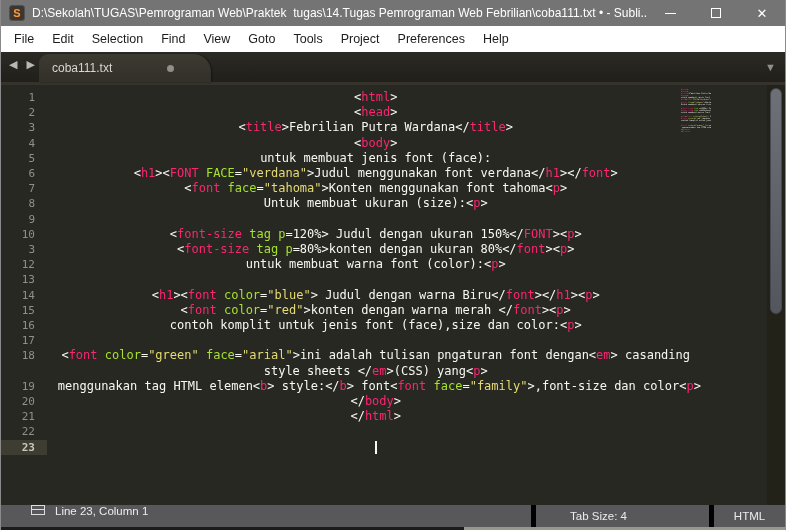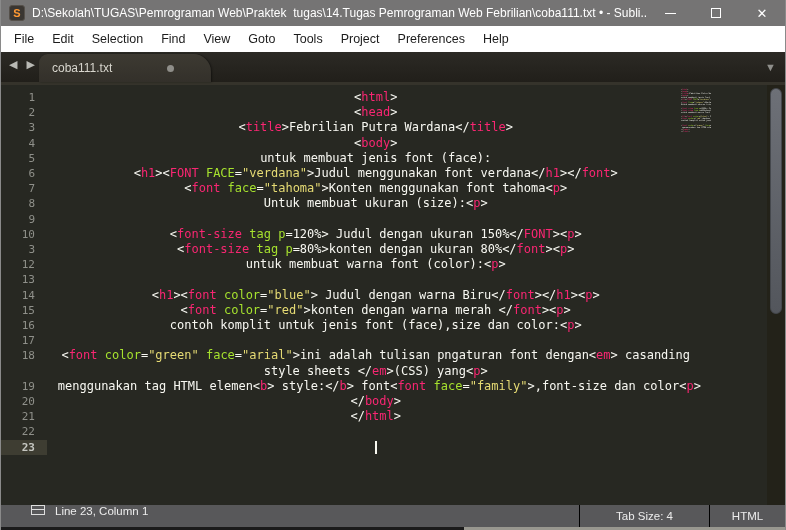--- a/index.html
+++ b/index.html
@@ -102,21 +102,22 @@
   .status-icon {
     width:14px; height:10px; border:1px solid #dedede; margin:0 10px 0 30px;
     position:relative; flex-shrink:0;
   }
   .status-icon::after {
     content:""; position:absolute; left:0; right:0; top:3px; border-top:1px solid #dedede;
   }
   .status-spacer { flex:1; }
   .status-cell {
     height:100%; display:flex; align-items:center; justify-content:center;
-    border-left:1px solid #000000;
+    border-left:5px solid #000000;
+    margin-left:48px;
   }
   .cell-tabsize { width:130px; }
   .cell-syntax { width:76px; }
   .bottom-edge {
     height:3px; flex-shrink:0;
     background:linear-gradient(90deg,#1b1b1b 0 59%, #98978f 59% 100%);
   }
 </style>
 </head>
 <body>

